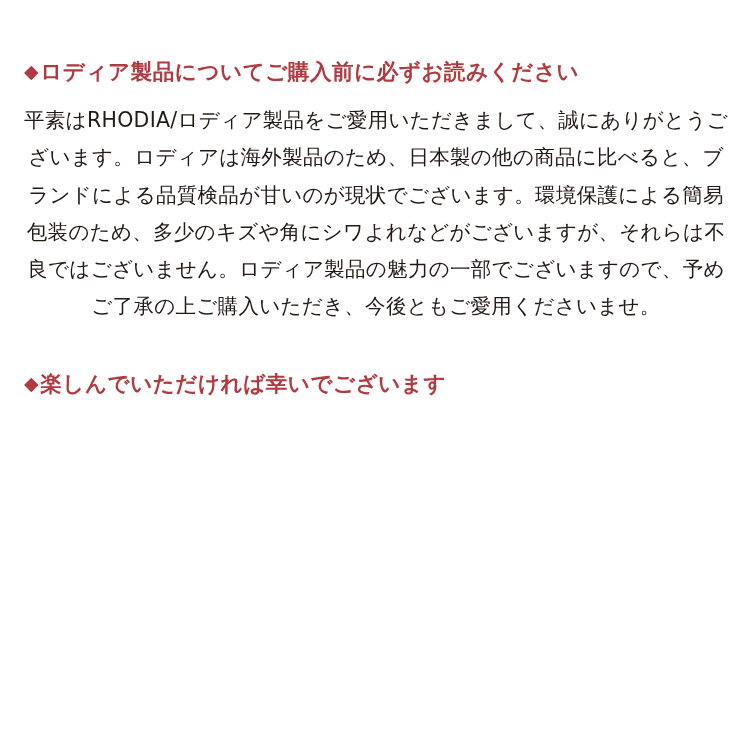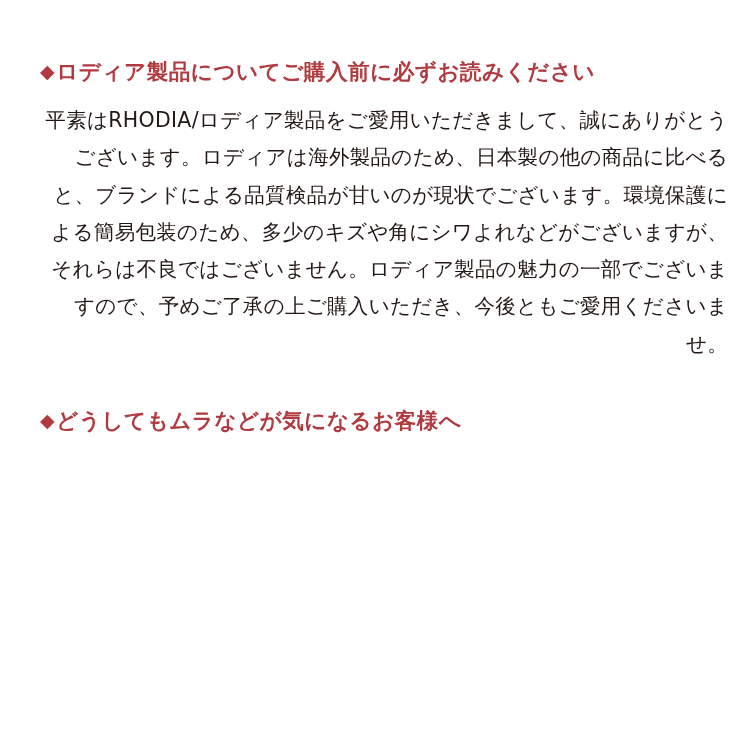--- a/index.html
+++ b/index.html
@@ -11,21 +11,21 @@
     height: 750px;
     background: #ffffff;
     font-family: "DejaVu Sans", "Liberation Sans", sans-serif;
     color: #231815;
     overflow: hidden;
   }
   .page {
     box-sizing: border-box;
     width: 750px;
     height: 750px;
-    padding: 58px 22px 0 40px;
+    padding: 58px 22px 0 24px;
     display: flex;
     flex-direction: column;
   }
   .section {
     display: block;
   }
   .section-heading {
     font-size: 21.5px;
     font-weight: bold;
     color: #b03a3f;
@@ -39,21 +39,21 @@
     display: inline-block;
     transform: translateY(-1px);
     margin-right: 1px;
   }
   .body-text {
     font-size: 20.5px;
     line-height: 1.82;
     color: #231815;
     letter-spacing: 0.3px;
     margin: 0;
-    text-align: right;
+    text-align: center;
   }
   .section-gap {
     height: 44px;
   }
   .bottom-space {
     flex: 1 1 auto;
   }
 </style>
 </head>
 <body>
@@ -61,17 +61,17 @@
 <div class="page">
 
   <div class="section">
     <h2 class="section-heading"><span class="heading-marker">◆</span><span>ロディア製品についてご購入前に必ずお読みください</span></h2>
     <p class="body-text">平素はRHODIA/ロディア製品をご愛用いただきまして、誠にありがとうございます。ロディアは海外製品のため、日本製の他の商品に比べると、ブランドによる品質検品が甘いのが現状でございます。環境保護による簡易包装のため、多少のキズや角にシワよれなどがございますが、それらは不良ではございません。ロディア製品の魅力の一部でございますので、予めご了承の上ご購入いただき、今後ともご愛用くださいませ。</p>
   </div>
 
   <div class="section-gap"></div>
 
   <div class="section">
-    <h2 class="section-heading"><span class="heading-marker">◆</span><span>どうしてもムラなどが気になるお客様へ</span></h2>
+    <h2 class="section-heading"><span class="heading-marker">◆</span><span>楽しんでいただければ幸いでございます</span></h2>
   </div>
 
   <div class="bottom-space"></div>
 </div>
 
 </body></html>

